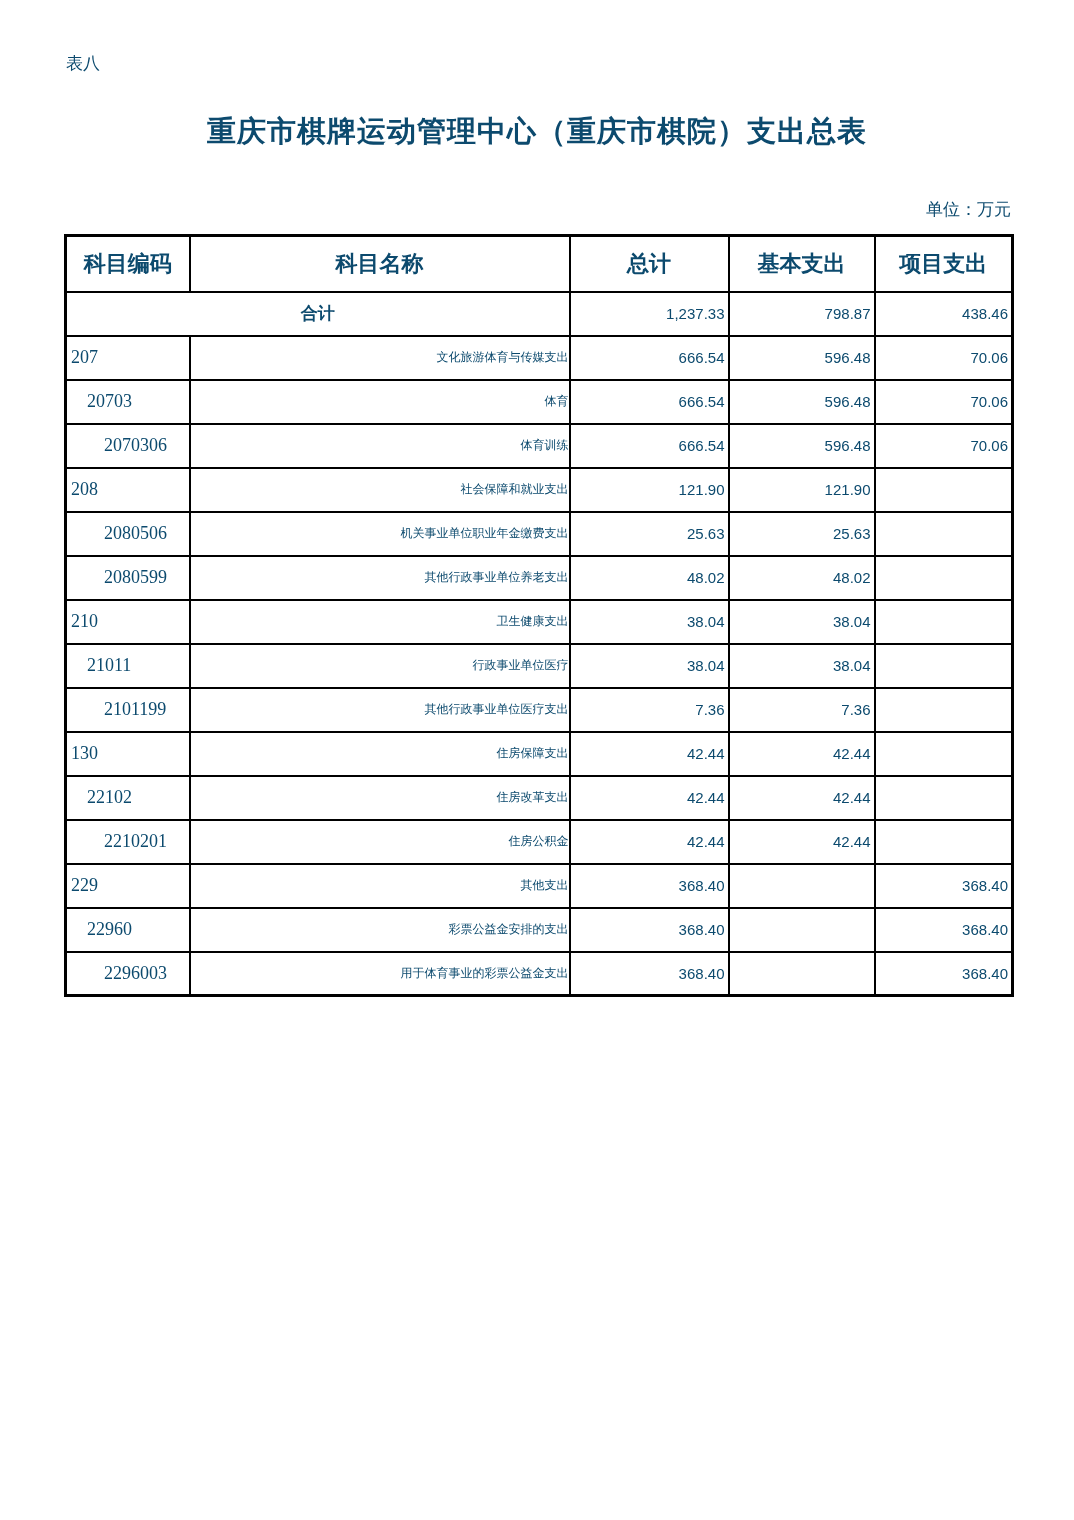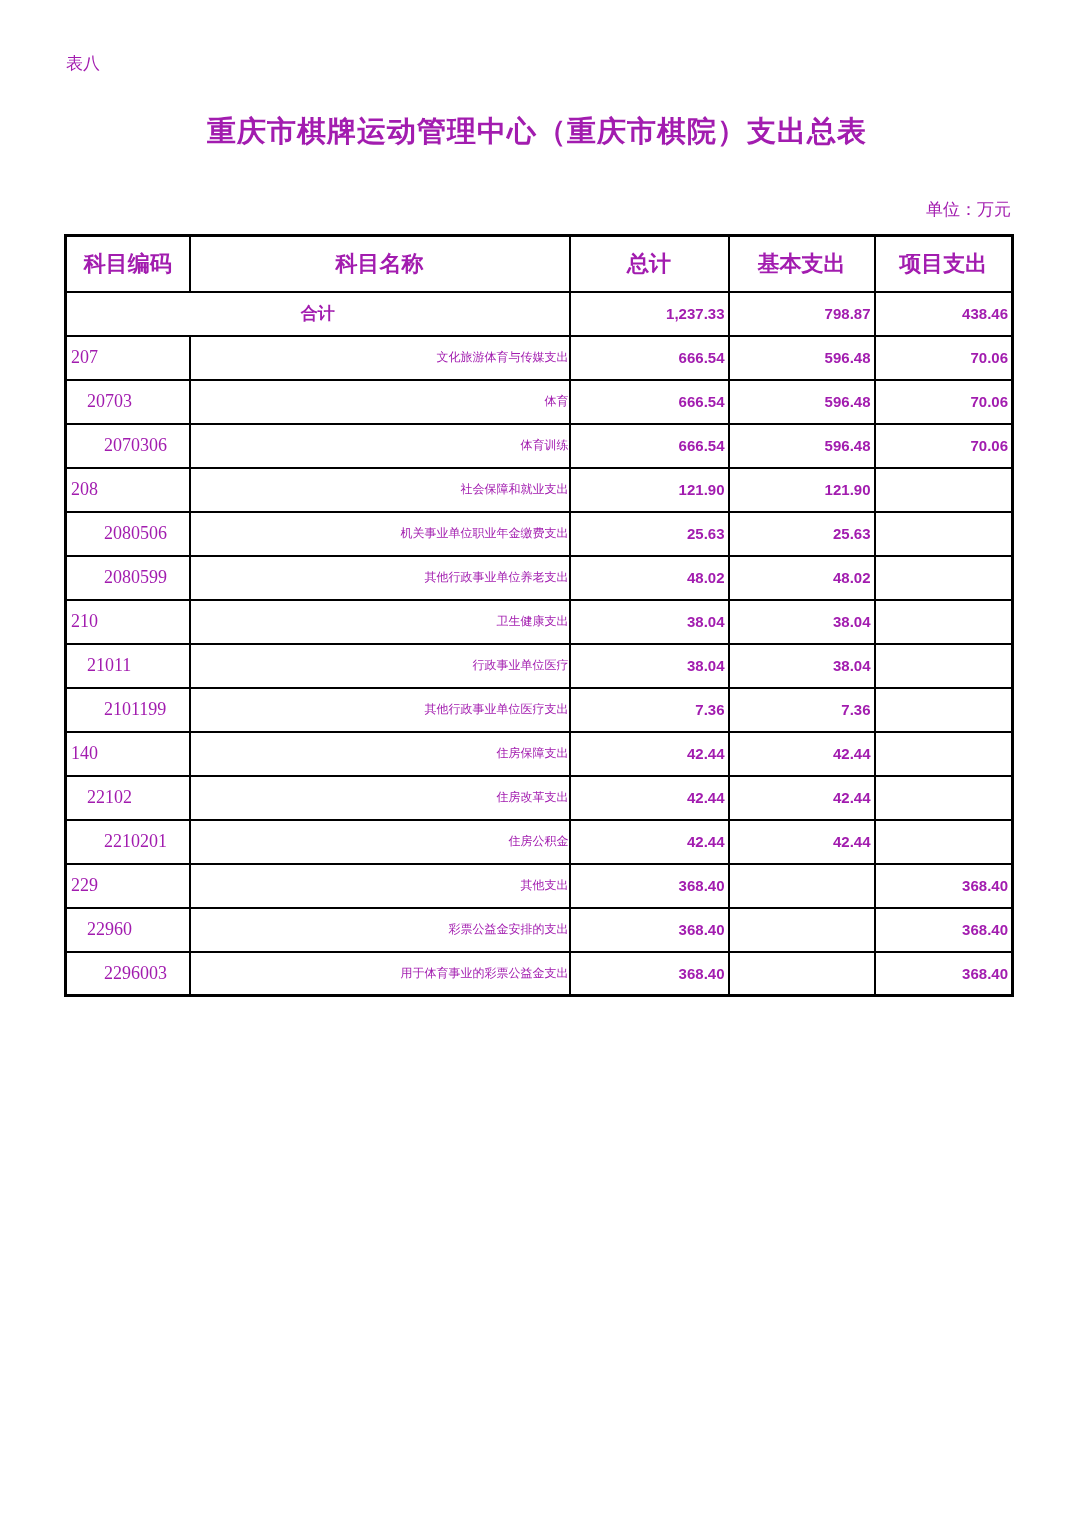--- a/index.html
+++ b/index.html
@@ -2,21 +2,21 @@
 <html><head>
 <meta charset="utf-8">
 <style>
   * { margin: 0; padding: 0; box-sizing: border-box; }
   html, body { background: #ffffff; }
   .sheet {
     position: relative;
     width: 1074px;
     height: 1520px;
     background: #ffffff;
-    color: #a21caf;
+    color: #0c4a6e;
     font-family: "DejaVu Serif", serif;
     overflow: hidden;
   }
   .sheet-tag {
     position: absolute;
     left: 66px;
     top: 52px;
     font-size: 17px;
     font-family: "DejaVu Serif", serif;
   }
@@ -70,21 +70,20 @@
   td.name {
     font-family: Liberation Serif, serif;
     font-size: 12px;
     text-align: right;
   }
   td.num {
     font-family: "Liberation Sans", sans-serif;
     font-size: 15px;
     text-align: right;
     padding-right: 3px;
-    font-weight: bold;
   }
   td.total-label {
     text-align: center;
     font-weight: 700;
     font-size: 17px;
     font-family: "DejaVu Serif", serif;
   }
   .indent-1 { padding-left: 4px; }
   .indent-2 { padding-left: 20px; }
   .indent-3 { padding-left: 37px; }
@@ -182,21 +181,21 @@
       <td class="num"></td>
     </tr>
         <tr>
       <td class="code indent-3">2101199</td>
       <td class="name indent-3">其他行政事业单位医疗支出</td>
       <td class="num">7.36</td>
       <td class="num">7.36</td>
       <td class="num"></td>
     </tr>
         <tr>
-      <td class="code indent-1">140</td>
+      <td class="code indent-1">130</td>
       <td class="name indent-1">住房保障支出</td>
       <td class="num">42.44</td>
       <td class="num">42.44</td>
       <td class="num"></td>
     </tr>
         <tr>
       <td class="code indent-2">22102</td>
       <td class="name indent-2">住房改革支出</td>
       <td class="num">42.44</td>
       <td class="num">42.44</td>

